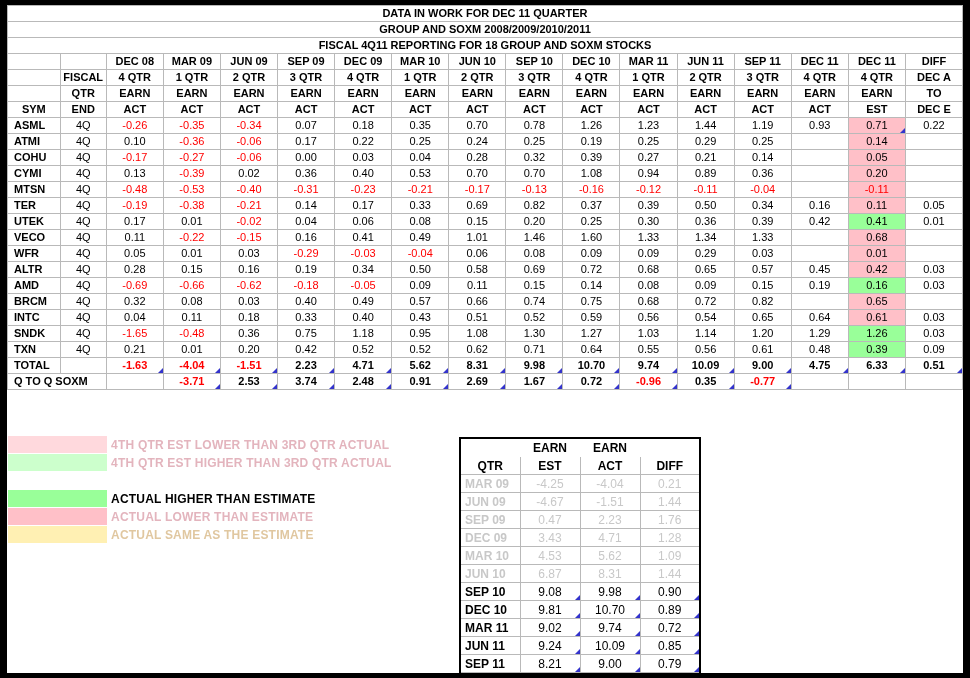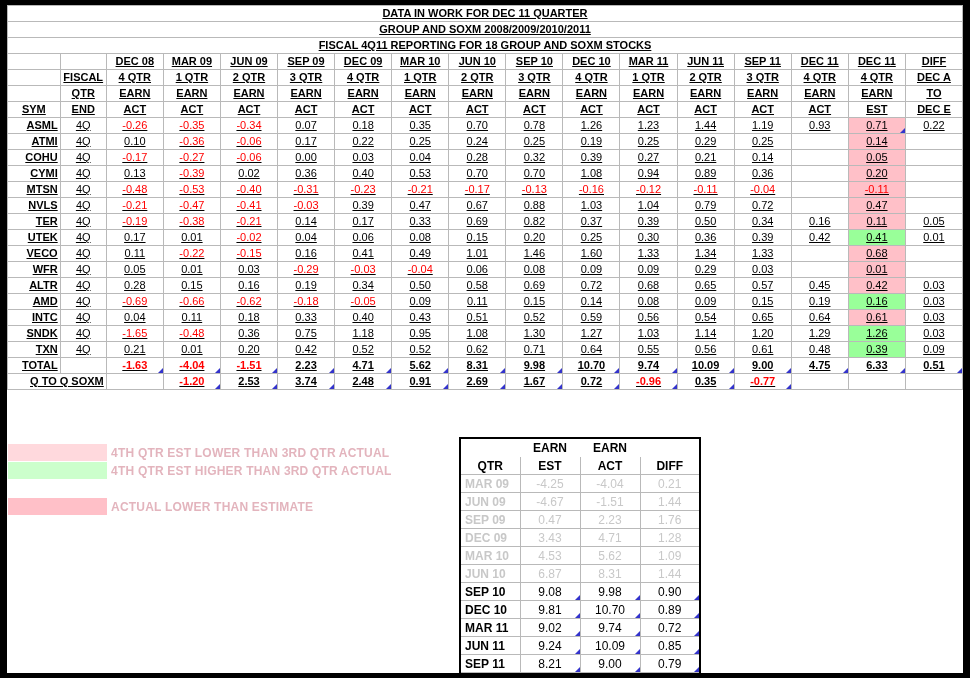--- a/index.html
+++ b/index.html
@@ -35,23 +35,22 @@
     overflow: hidden;
     white-space: nowrap;
     text-align: center;
     vertical-align: middle;
     font-size: 11px;
     line-height: 13px;
   }
   
   #main {
     width: 956px;
-    text-decoration: underline;
-  }
-  #main td.sym { text-align: right; padding-left: 6px; font-weight: bold; }
+  }
+  #main td.sym { text-align: left; padding-left: 6px; font-weight: bold; }
   #main td.hdr { font-weight: bold; }
   #main td.neg { color: #ff0000; }
   #main td.totrow { font-weight: bold; }
   .title td {
     border: 1px solid #b9b9b9;
     font-weight: bold;
     font-size: 12px;
   }
   .pink  { background: #ffc0c8; }
   .green { background: #99ff99; }
@@ -72,21 +71,21 @@
   }
 
   
   #legend {
     position: absolute;
     left: 0px;
     top: 430px;
     width: 440px;
     font-size: 12px;
   }
-  #legend table { border-collapse: collapse; table-layout: fixed; margin-top: 8px; }
+  #legend table { border-collapse: collapse; table-layout: fixed; }
   #legend td {
     height: 17px;
     font-size: 12px;
     padding: 0 3px;
     white-space: nowrap;
     vertical-align: middle;
   }
   .swatch { width: 95px; border: 1px solid #ffffff; }
   .legtext { color: #d9a9b4; font-weight: bold; letter-spacing: .2px; }
   .legtext.dark { color: #000000; }
@@ -324,39 +323,20 @@
           <td class="neg">-0.13</td>
           <td class="neg">-0.16</td>
           <td class="neg">-0.12</td>
           <td class="neg">-0.11</td>
           <td class="neg">-0.04</td>
           <td></td>
           <td class="pink neg">-0.11</td>
           <td></td>
         </tr>
         <tr>
-          <td class="sym">NVLS</td>
-          <td>4Q</td>
-          <td class="neg">-0.21</td>
-          <td class="neg">-0.47</td>
-          <td class="neg">-0.41</td>
-          <td class="neg">-0.03</td>
-          <td>0.39</td>
-          <td>0.47</td>
-          <td>0.67</td>
-          <td>0.88</td>
-          <td>1.03</td>
-          <td>1.04</td>
-          <td>0.79</td>
-          <td>0.72</td>
-          <td></td>
-          <td class="pink">0.47</td>
-          <td></td>
-        </tr>
-        <tr>
           <td class="sym">TER</td>
           <td>4Q</td>
           <td class="neg">-0.19</td>
           <td class="neg">-0.38</td>
           <td class="neg">-0.21</td>
           <td>0.14</td>
           <td>0.17</td>
           <td>0.33</td>
           <td>0.69</td>
           <td>0.82</td>
@@ -457,20 +437,39 @@
           <td>0.15</td>
           <td>0.14</td>
           <td>0.08</td>
           <td>0.09</td>
           <td>0.15</td>
           <td>0.19</td>
           <td class="green">0.16</td>
           <td>0.03</td>
         </tr>
         <tr>
+          <td class="sym">BRCM</td>
+          <td>4Q</td>
+          <td>0.32</td>
+          <td>0.08</td>
+          <td>0.03</td>
+          <td>0.40</td>
+          <td>0.49</td>
+          <td>0.57</td>
+          <td>0.66</td>
+          <td>0.74</td>
+          <td>0.75</td>
+          <td>0.68</td>
+          <td>0.72</td>
+          <td>0.82</td>
+          <td></td>
+          <td class="pink">0.65</td>
+          <td></td>
+        </tr>
+        <tr>
           <td class="sym">INTC</td>
           <td>4Q</td>
           <td>0.04</td>
           <td>0.11</td>
           <td>0.18</td>
           <td>0.33</td>
           <td>0.40</td>
           <td>0.43</td>
           <td>0.51</td>
           <td>0.52</td>
@@ -535,21 +534,21 @@
           <td class="totrow mk">9.74</td>
           <td class="totrow mk">10.09</td>
           <td class="totrow mk">9.00</td>
           <td class="totrow mk">4.75</td>
           <td class="totrow mk">6.33</td>
           <td class="totrow mk">0.51</td>
         </tr>
         <tr>
           <td class="sym totrow" colspan="2">Q TO Q SOXM</td>
           <td class="totrow"></td>
-          <td class="totrow mk neg">-1.20</td>
+          <td class="totrow mk neg">-3.71</td>
           <td class="totrow mk">2.53</td>
           <td class="totrow mk">3.74</td>
           <td class="totrow mk">2.48</td>
           <td class="totrow mk">0.91</td>
           <td class="totrow mk">2.69</td>
           <td class="totrow mk">1.67</td>
           <td class="totrow mk">0.72</td>
           <td class="totrow mk neg">-0.96</td>
           <td class="totrow mk">0.35</td>
           <td class="totrow mk neg">-0.77</td>
@@ -573,22 +572,30 @@
           </tr>
           <tr>
             <td class="swatch lgreen">&nbsp;</td>
             <td class="legtext pinkish">4TH QTR EST HIGHER THAN 3RD QTR ACTUAL</td>
           </tr>
           <tr>
             <td class="swatch">&nbsp;</td>
             <td class="legtext pinkish"></td>
           </tr>
           <tr>
+            <td class="swatch green">&nbsp;</td>
+            <td class="legtext dark">ACTUAL HIGHER THAN ESTIMATE</td>
+          </tr>
+          <tr>
             <td class="swatch pink">&nbsp;</td>
             <td class="legtext pinkish">ACTUAL LOWER THAN ESTIMATE</td>
+          </tr>
+          <tr>
+            <td class="swatch lyellow">&nbsp;</td>
+            <td class="legtext tan">ACTUAL SAME AS THE ESTIMATE</td>
           </tr>
         </tbody>
     </table>
   </div>
 
   <div id="summary">
     <table>
       <colgroup>
           <col style="width:60px">
           <col style="width:60px">

